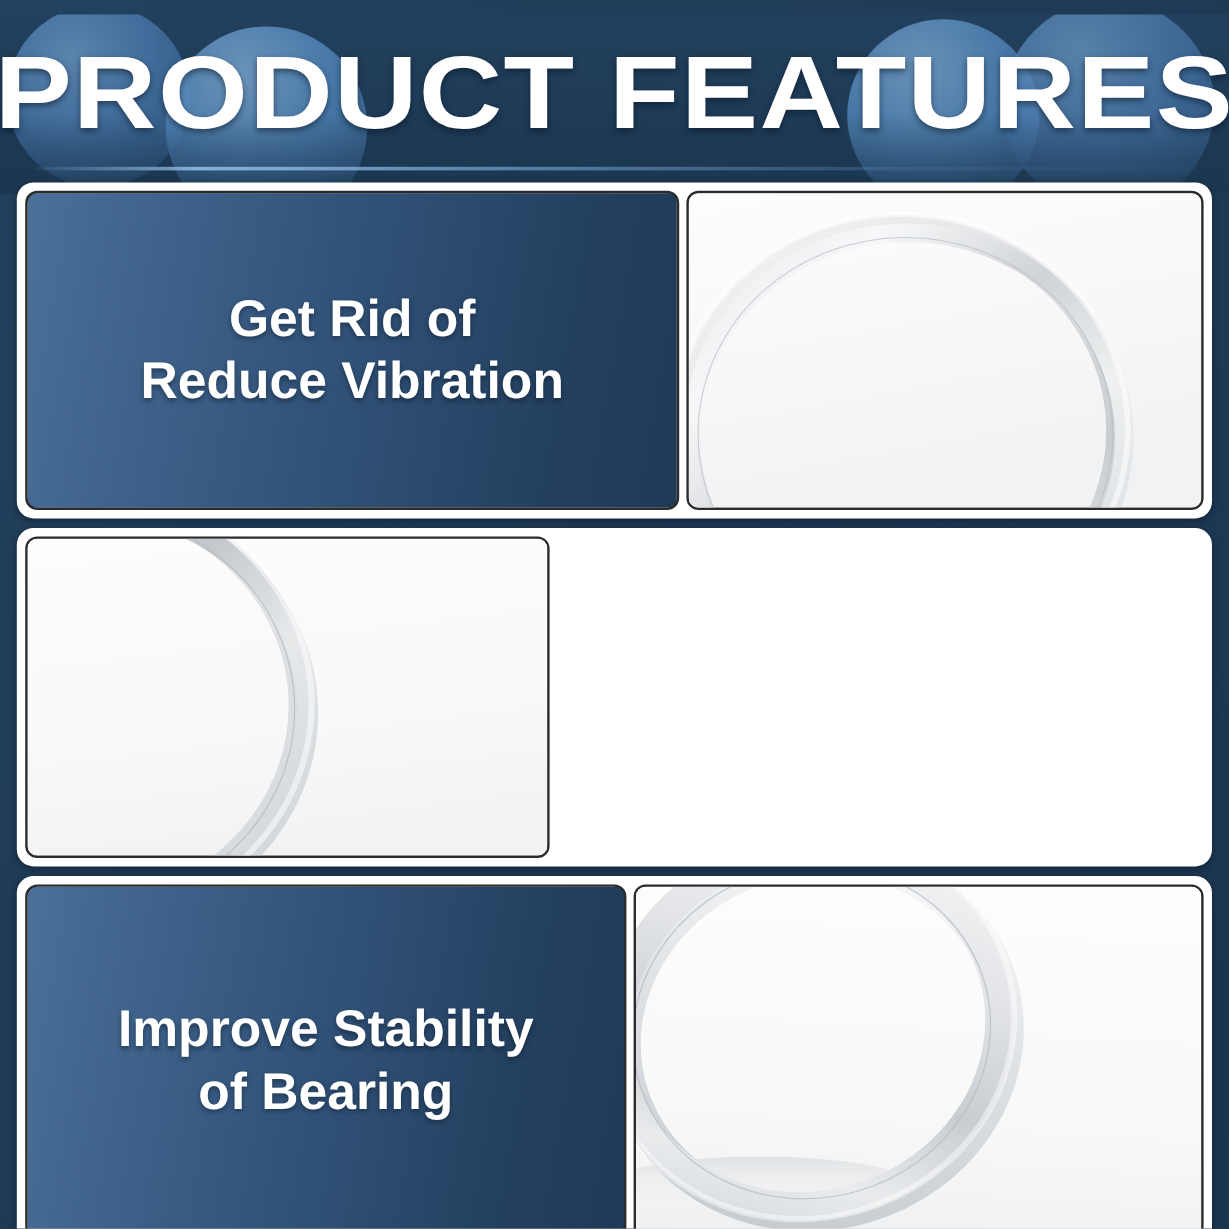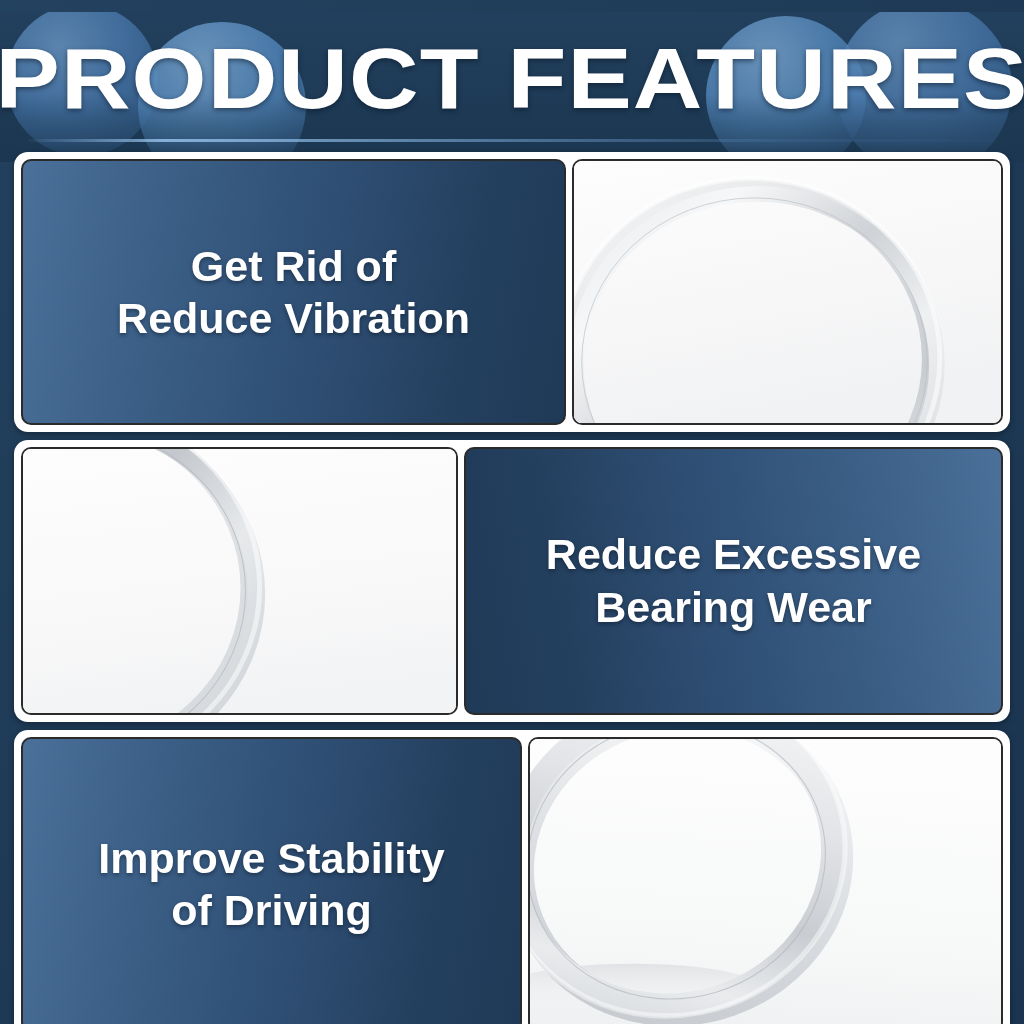--- a/index.html
+++ b/index.html
@@ -244,33 +244,27 @@
           </defs>
           <rect x="0" y="0" width="430" height="262" fill="url(#bgB)"></rect>
           <g transform="translate(-130,-14)">
             <ellipse cx="172" cy="152" rx="184" ry="172" fill="none" stroke="url(#metalB2)" stroke-width="20" opacity="0.92"></ellipse>
             <ellipse cx="178" cy="158" rx="184" ry="172" fill="none" stroke="url(#metalB)" stroke-width="17"></ellipse>
             <ellipse cx="175" cy="155" rx="176" ry="165" fill="none" stroke="#b5bac0" stroke-width="1" opacity="0.8"></ellipse>
             <ellipse cx="172" cy="151" rx="193" ry="181" fill="none" stroke="#ffffff" stroke-width="5" opacity="0.5"></ellipse>
           </g>
         </svg>
       </div>
-      <div class="panel text-panel grad-rtl">
-        <div class="feature-text">
-          <span>Reduce Excessive</span><br>
-          <span>Bearing Wear</span>
-        </div>
-      </div>
     </div>
 
     <div class="card row3">
       <div class="panel text-panel grad-ltr">
         <div class="feature-text">
           <span>Improve Stability</span><br>
-          <span>of Driving</span>
+          <span>of Bearing</span>
         </div>
       </div>
       <div class="panel photo-panel">
         <svg viewBox="0 0 440 272" preserveAspectRatio="xMidYMid slice">
           <defs>
             <linearGradient id="bgC" x1="0.2" y1="0" x2="0.1" y2="1">
               <stop offset="0%" stop-color="#fdfdfd"></stop>
               <stop offset="65%" stop-color="#f7f8f8"></stop>
               <stop offset="100%" stop-color="#eff0f1"></stop>
             </linearGradient>

